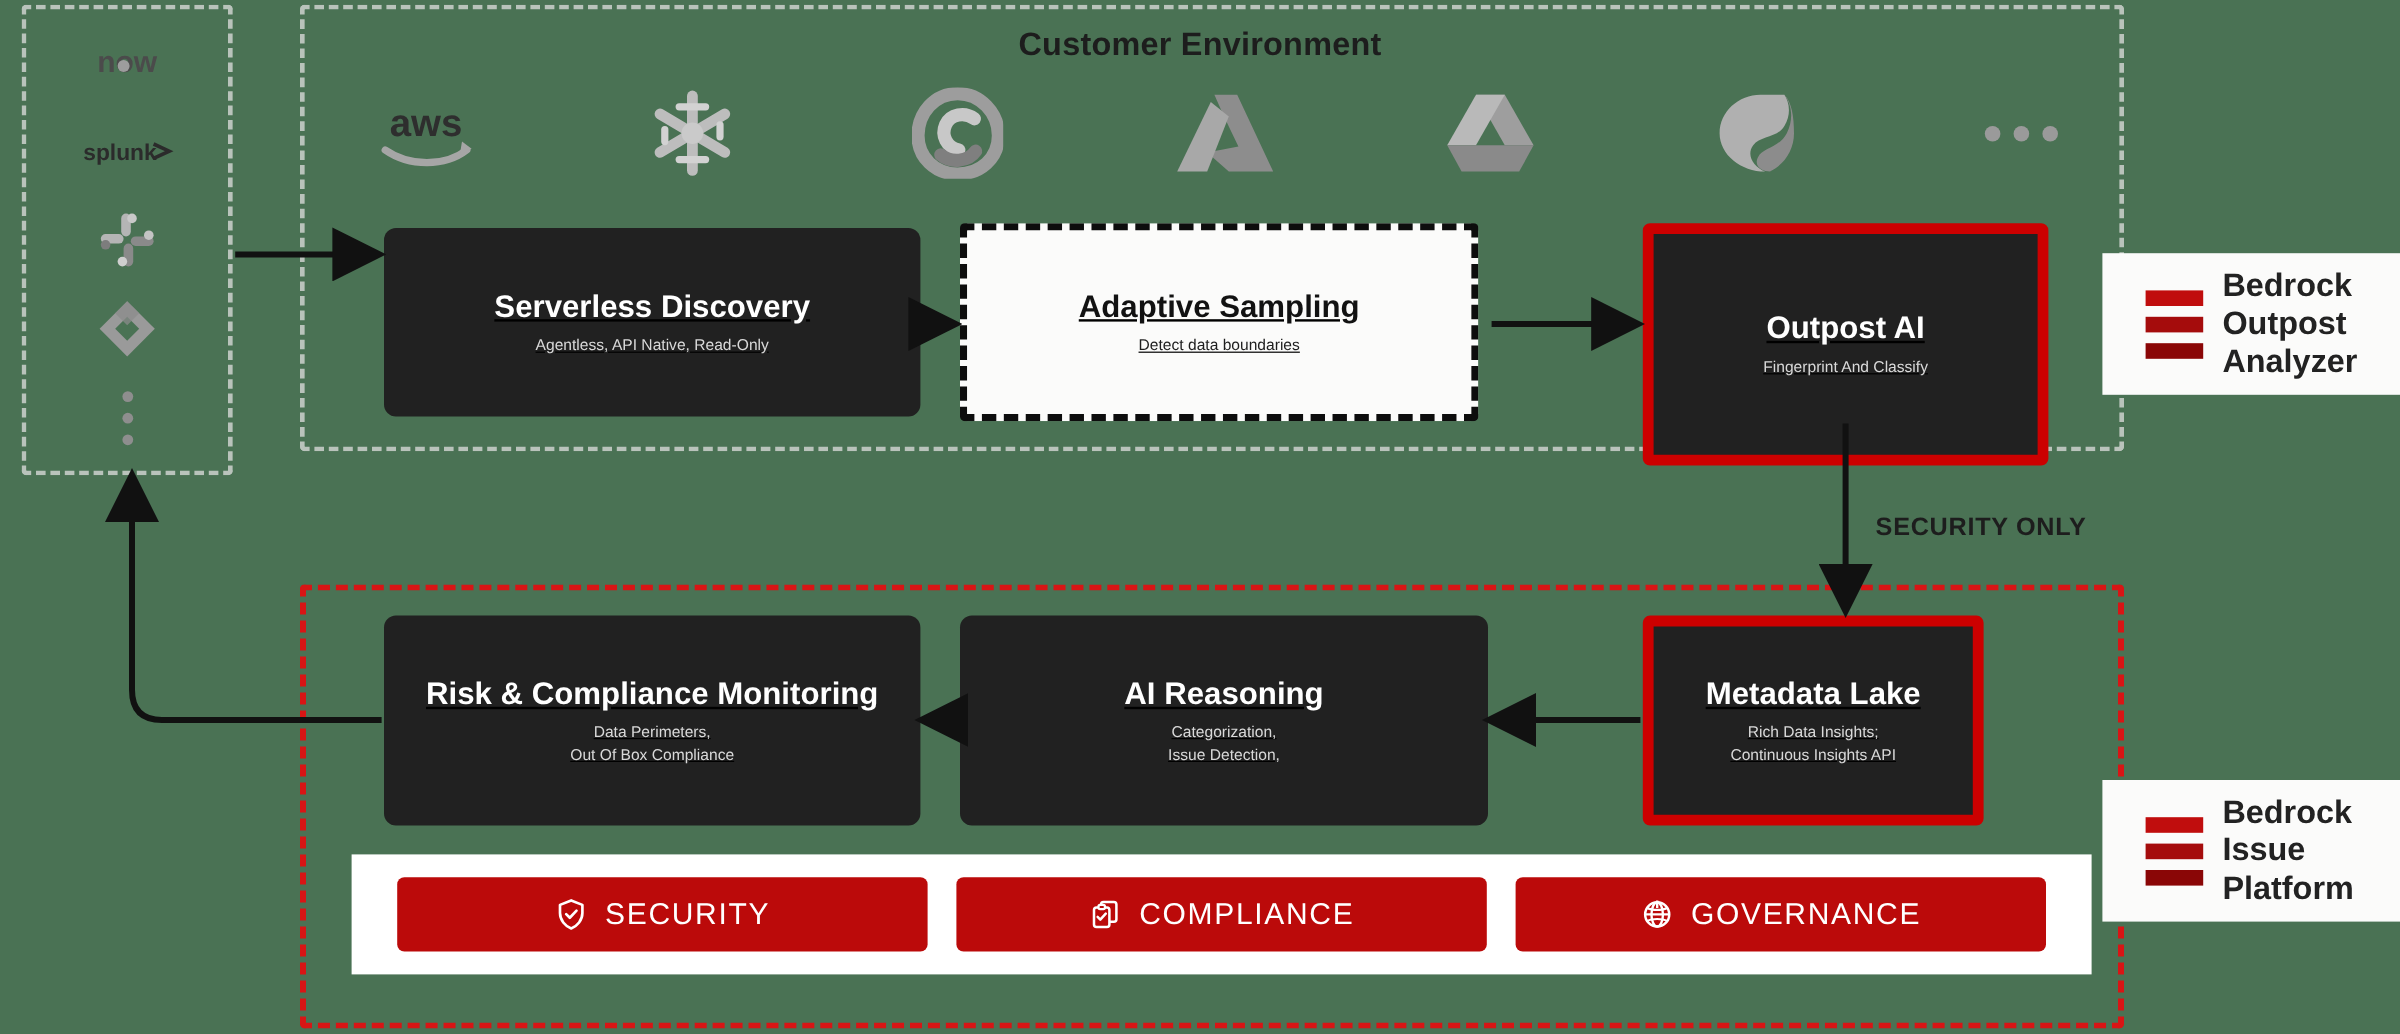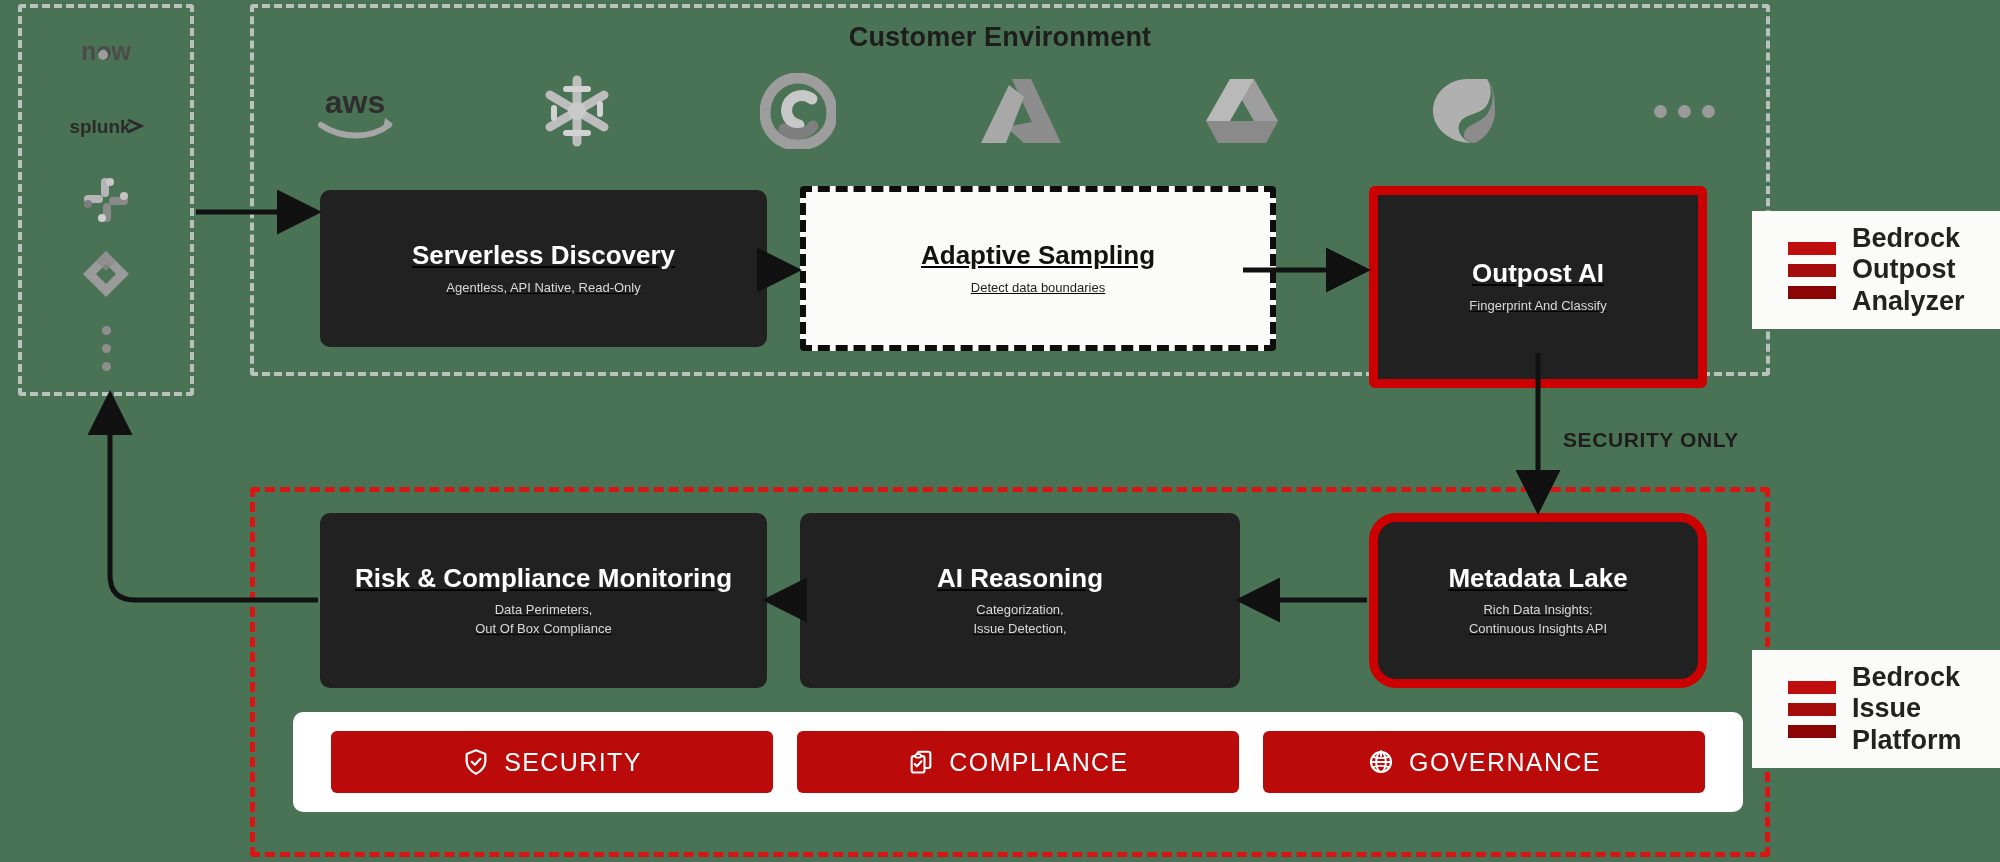--- a/index.html
+++ b/index.html
@@ -151,35 +151,35 @@
   .node-dashed .node-sub   { color: #1e1e1e; }
 
   .node-redframe {
     background: #212121;
     border: 9px solid #cc0000;
     border-radius: 6px;
   }
 
   
   .n-discovery { left: 320px; top: 190px;  width: 447px; height: 157px; }
-  .n-sampling  { left: 800px; top: 186px;  width: 476px; height: 165px; }
+  .n-sampling  { left: 800px; top: 186px;  width: 432px; height: 165px; }
   .n-outpost   { left: 1369px; top: 186px; width: 338px; height: 202px; }
 
   
   .n-risk      { left: 320px;  top: 513px; width: 447px; height: 175px; }
   .n-reason    { left: 800px;  top: 513px; width: 440px; height: 175px; }
-  .n-lake      { left: 1369px; top: 513px; width: 338px; height: 175px; border-radius: 27px; }
+  .n-lake      { left: 1369px; top: 513px; width: 284px; height: 175px; }
 
   
   .pill-strip {
     position: absolute;
     left: 293px; top: 712px;
     width: 1450px; height: 100px;
     background: #ffffff;
-    border-radius: 10px;
+    border-radius: 0;
     display: flex;
     align-items: center;
     justify-content: space-between;
     padding: 0 26px;
     box-sizing: border-box;
   }
   .pill {
     flex: 1 1 0;
     height: 62px;
     margin: 0 12px;

